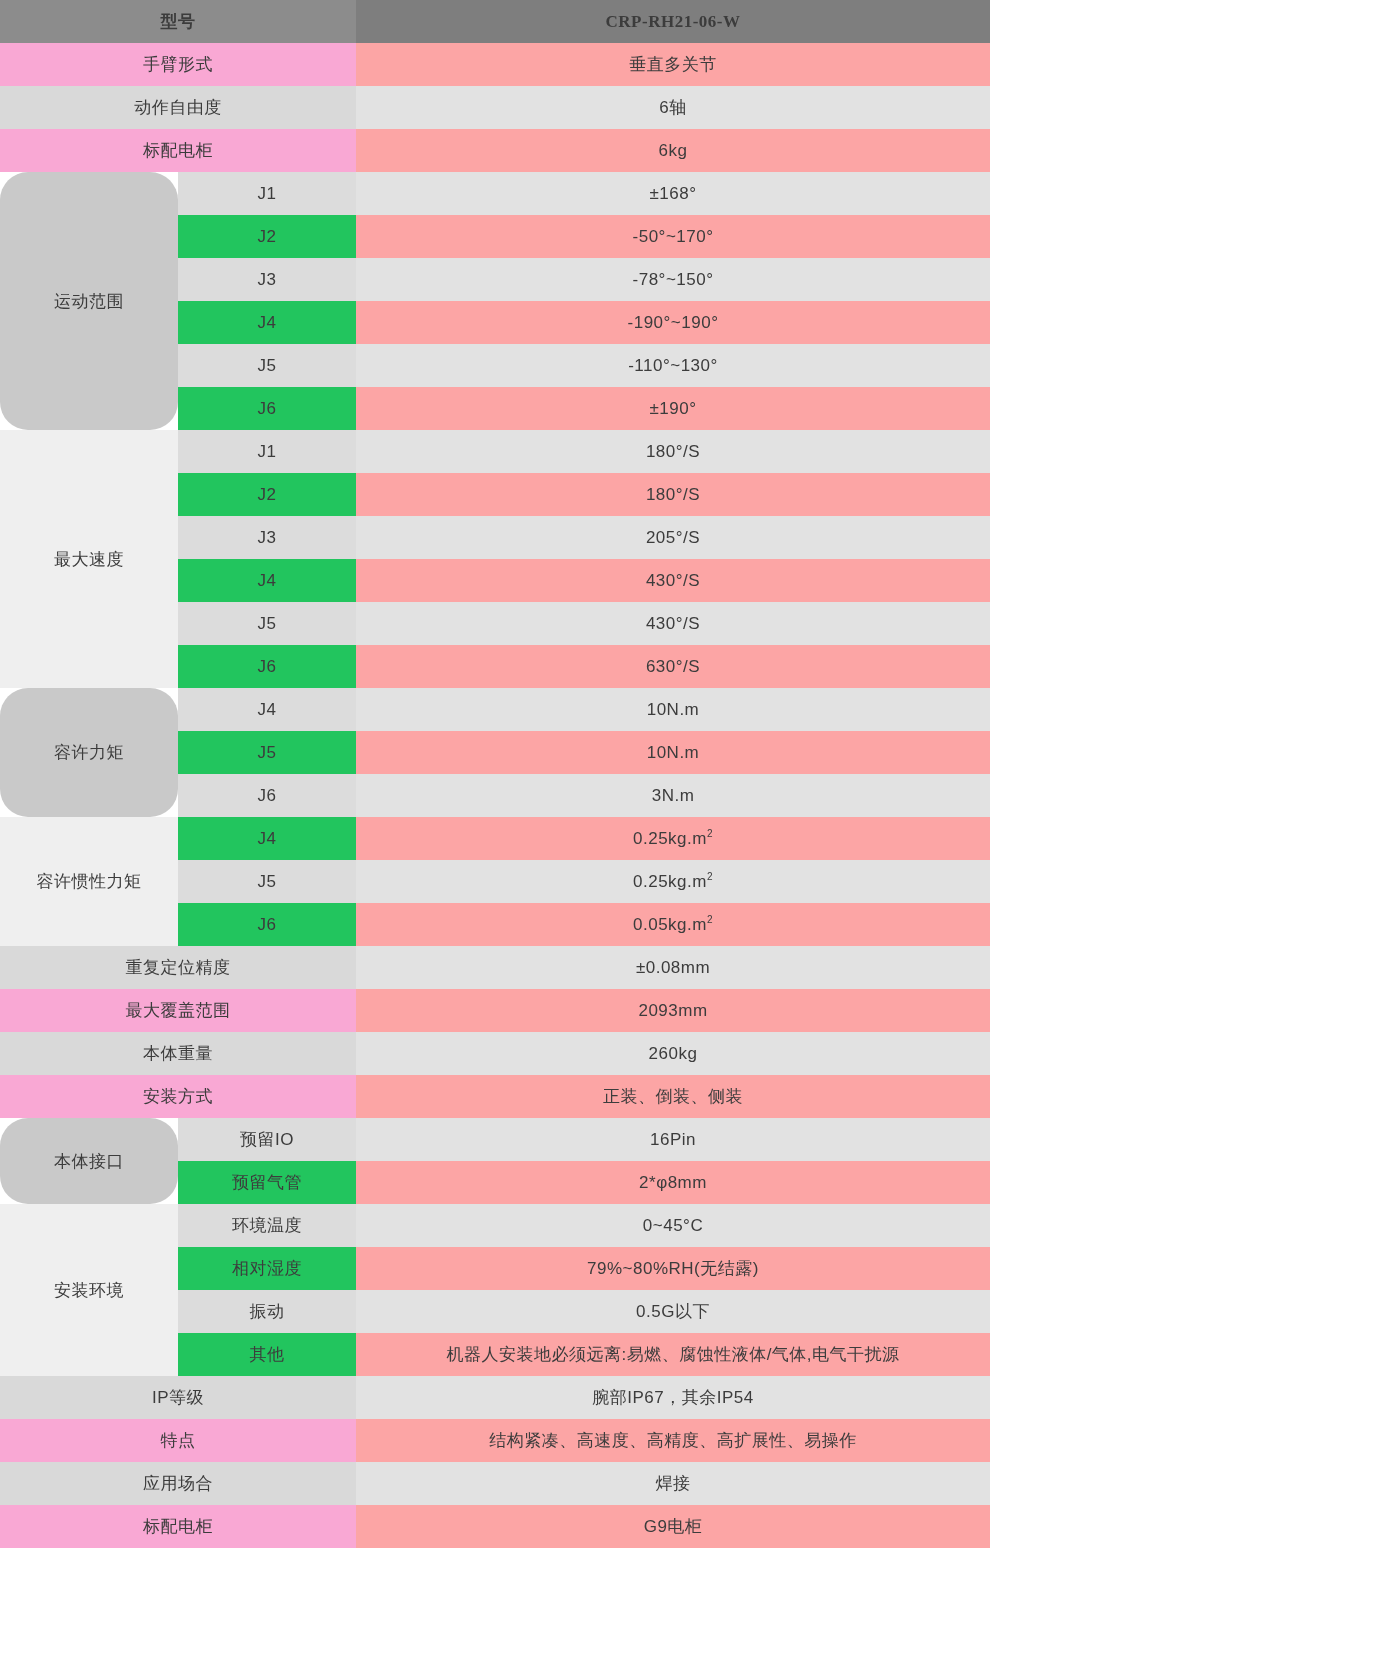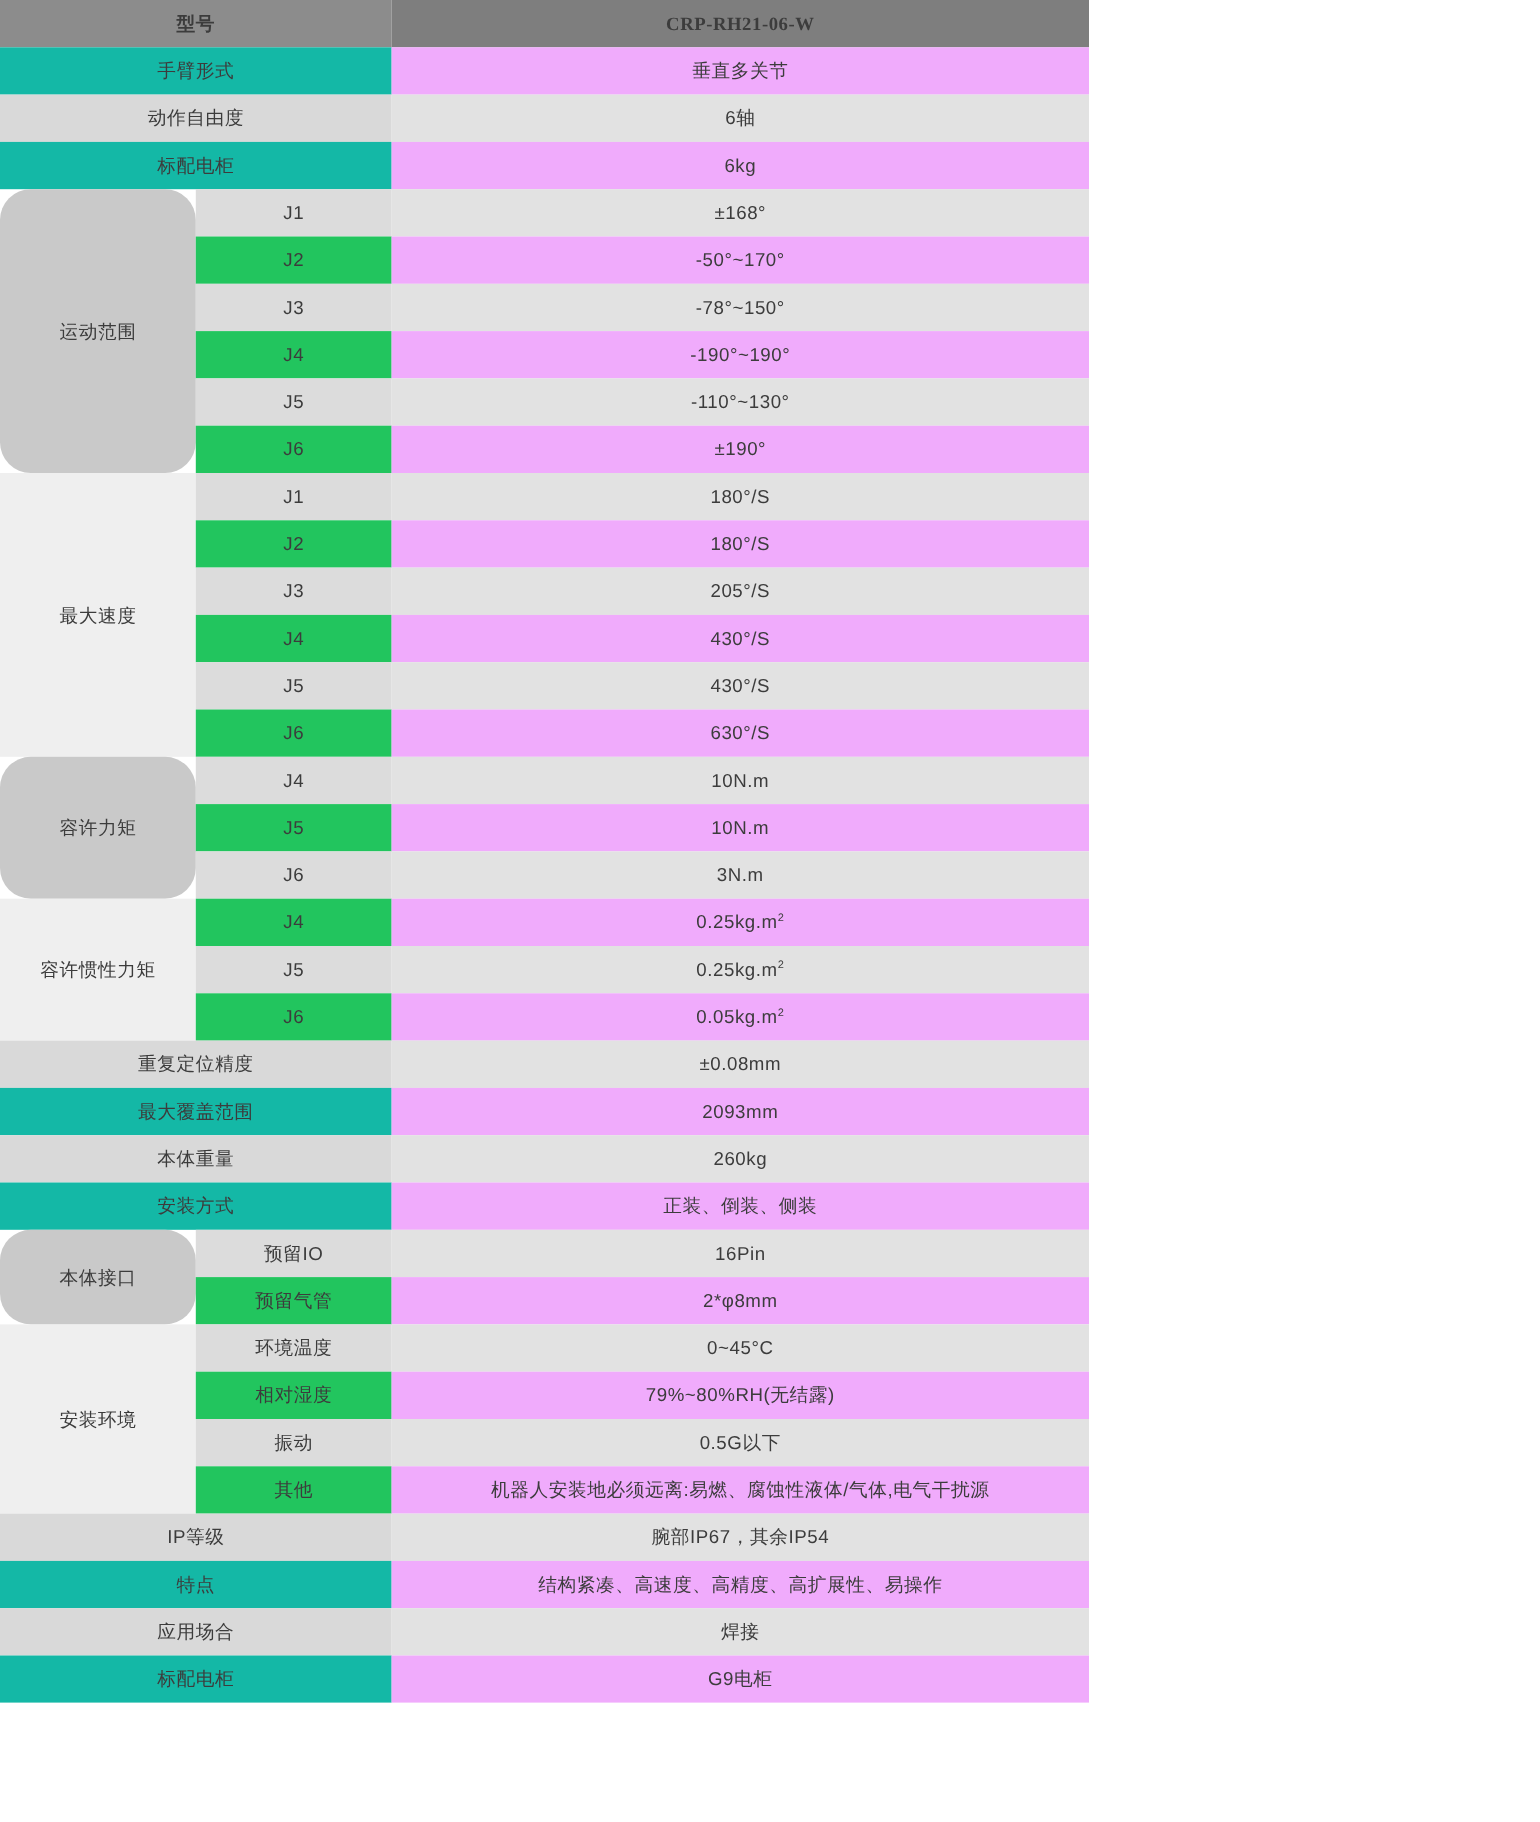--- a/index.html
+++ b/index.html
@@ -47,23 +47,23 @@
   .hdr-right {
     background: #7e7e7e;
     color: #ffffff;
     font-weight: bold;
     font-size: 19px;
     height: 47px;
     font-family: Liberation Serif, serif;
   }
   
   .lbl-shade   { background: #d9d9d9; }
-  .lbl-plain   { background: #14b8a6; }
+  .lbl-plain   { background: #f9a8d4; }
   .val-shade   { background: #e2e2e2; margin-top: 28px; }
-  .val-plain   { background: #f0abfc; }
+  .val-plain   { background: #fca5a5; }
   .grp-dark    { background: #c9c9c9; border-radius: 28px; }
   .grp-light   { background: #efefef; }
   .sub-shade   { background: #dcdcdc; }
   .sub-plain   { background: #22c55e; }
 
   .grp-cell {
     font-size: 18px;
     color: #3c3c3c;
   }
   .lbl-cell {

